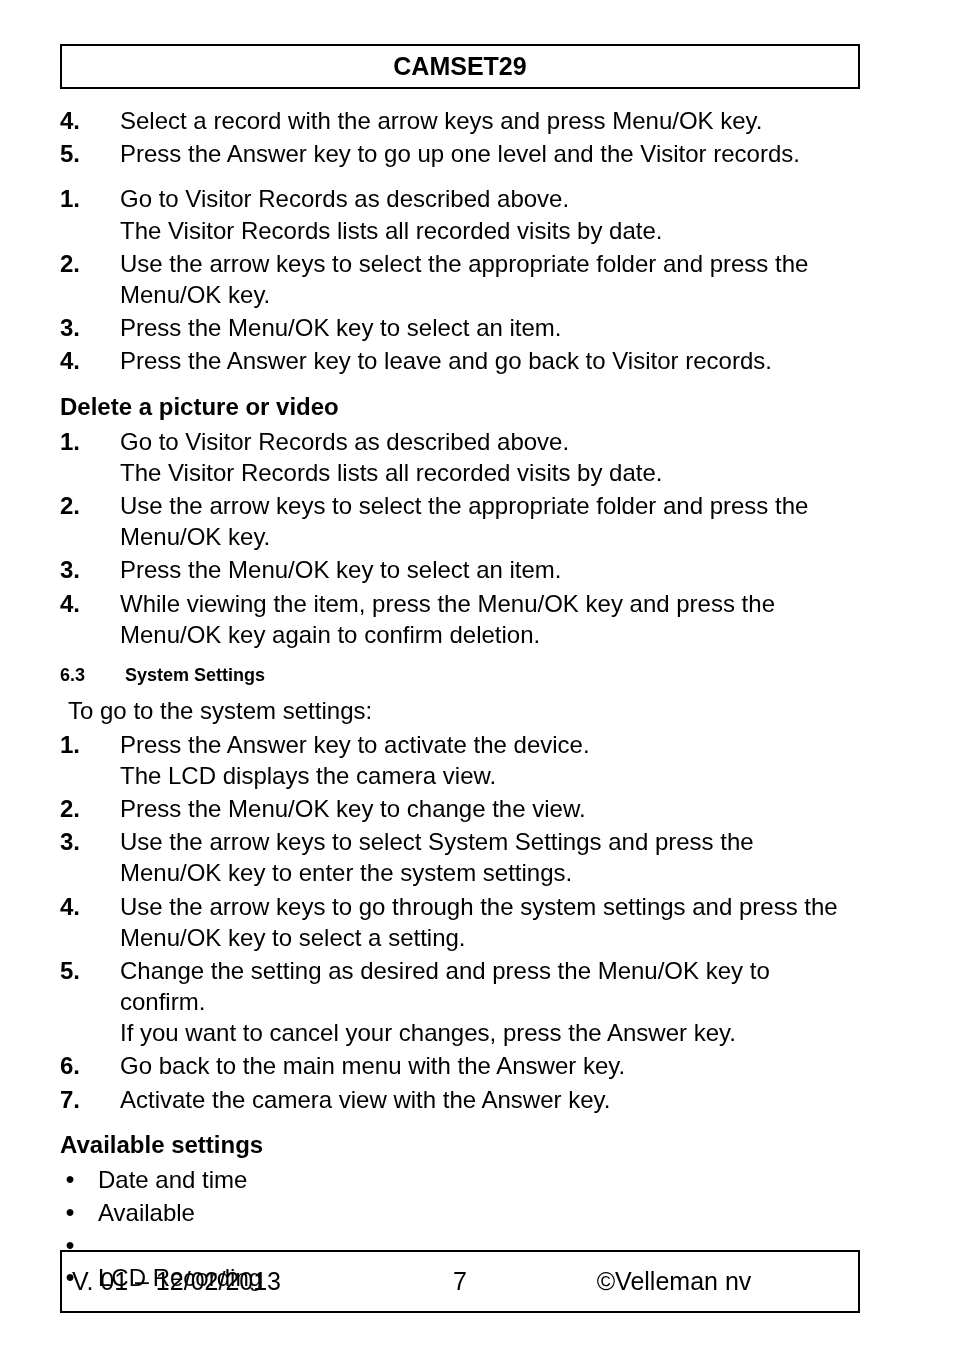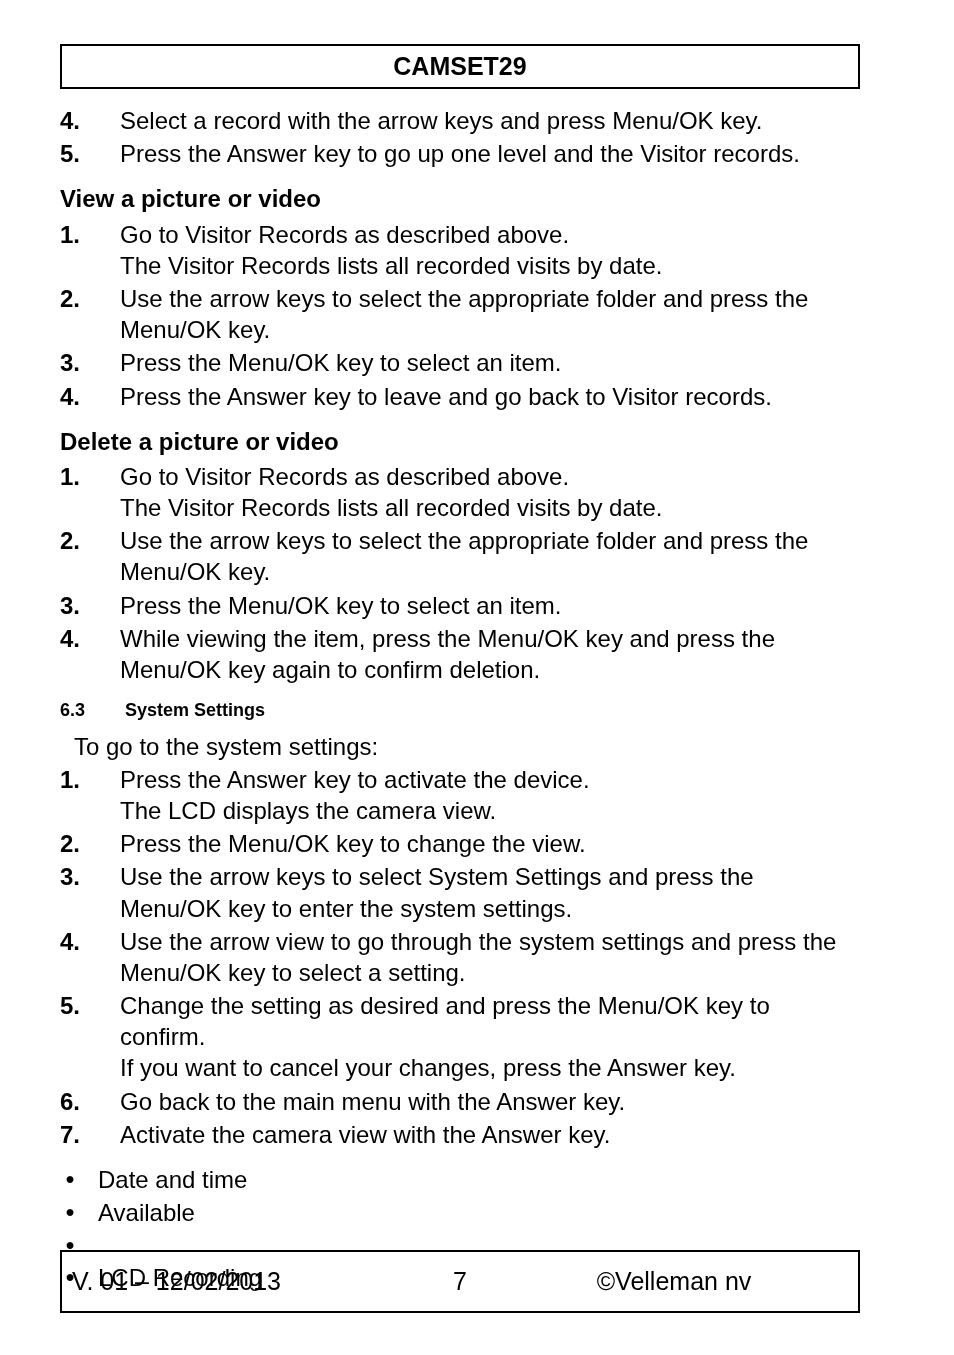--- a/index.html
+++ b/index.html
@@ -54,21 +54,21 @@
   h3.sec {
     font-size: 18px;
     font-weight: bold;
     margin: 14px 0 8px 0;
   }
   .sec-num {
     display: inline-block;
     min-width: 60px;
   }
   p.lead {
-    margin: 6px 0 2px 14px;
+    margin: 6px 0 2px 8px;
   }
   ul.bullets {
     list-style: none;
     padding: 0;
     margin: 0 0 10px 0;
   }
   ul.bullets > li {
     display: flex;
     gap: 18px;
     margin: 0 0 2px 0;
@@ -110,21 +110,20 @@
       <li>
         <span class="num">4.</span>
         <span class="txt">Select a record with the arrow keys and press Menu/OK key.</span>
       </li>
       <li>
         <span class="num">5.</span>
         <span class="txt">Press the Answer key to go up one level and the Visitor records.</span>
       </li>
     </ol>
 
-    <h4 class="sub">View a picture or video</h4>
     <ol class="numbered">
       <li>
         <span class="num">1.</span>
         <span class="txt">Go to Visitor Records as described above.<br>The Visitor Records lists all recorded visits by date.</span>
       </li>
       <li>
         <span class="num">2.</span>
         <span class="txt">Use the arrow keys to select the appropriate folder and press the Menu/OK key.</span>
       </li>
       <li>
@@ -170,36 +169,37 @@
       <li>
         <span class="num">2.</span>
         <span class="txt">Press the Menu/OK key to change the view.</span>
       </li>
       <li>
         <span class="num">3.</span>
         <span class="txt">Use the arrow keys to select System Settings and press the Menu/OK key to enter the system settings.</span>
       </li>
       <li>
         <span class="num">4.</span>
-        <span class="txt">Use the arrow view to go through the system settings and press the Menu/OK key to select a setting.</span>
+        <span class="txt">Use the arrow keys to go through the system settings and press the Menu/OK key to select a setting.</span>
       </li>
       <li>
         <span class="num">5.</span>
         <span class="txt">Change the setting as desired and press the Menu/OK key to confirm.<br>If you want to cancel your changes, press the Answer key.</span>
       </li>
       <li>
         <span class="num">6.</span>
         <span class="txt">Go back to the main menu with the Answer key.</span>
       </li>
       <li>
         <span class="num">7.</span>
         <span class="txt">Activate the camera view with the Answer key.</span>
       </li>
     </ol>
 
+    <h4 class="sub">Available settings</h4>
     <ul class="bullets">
       <li>
         <span class="dot">●</span>
         <span>Date and time</span>
       </li>
       <li>
         <span class="dot">●</span>
         <span>Available</span>
       </li>
       <li>

